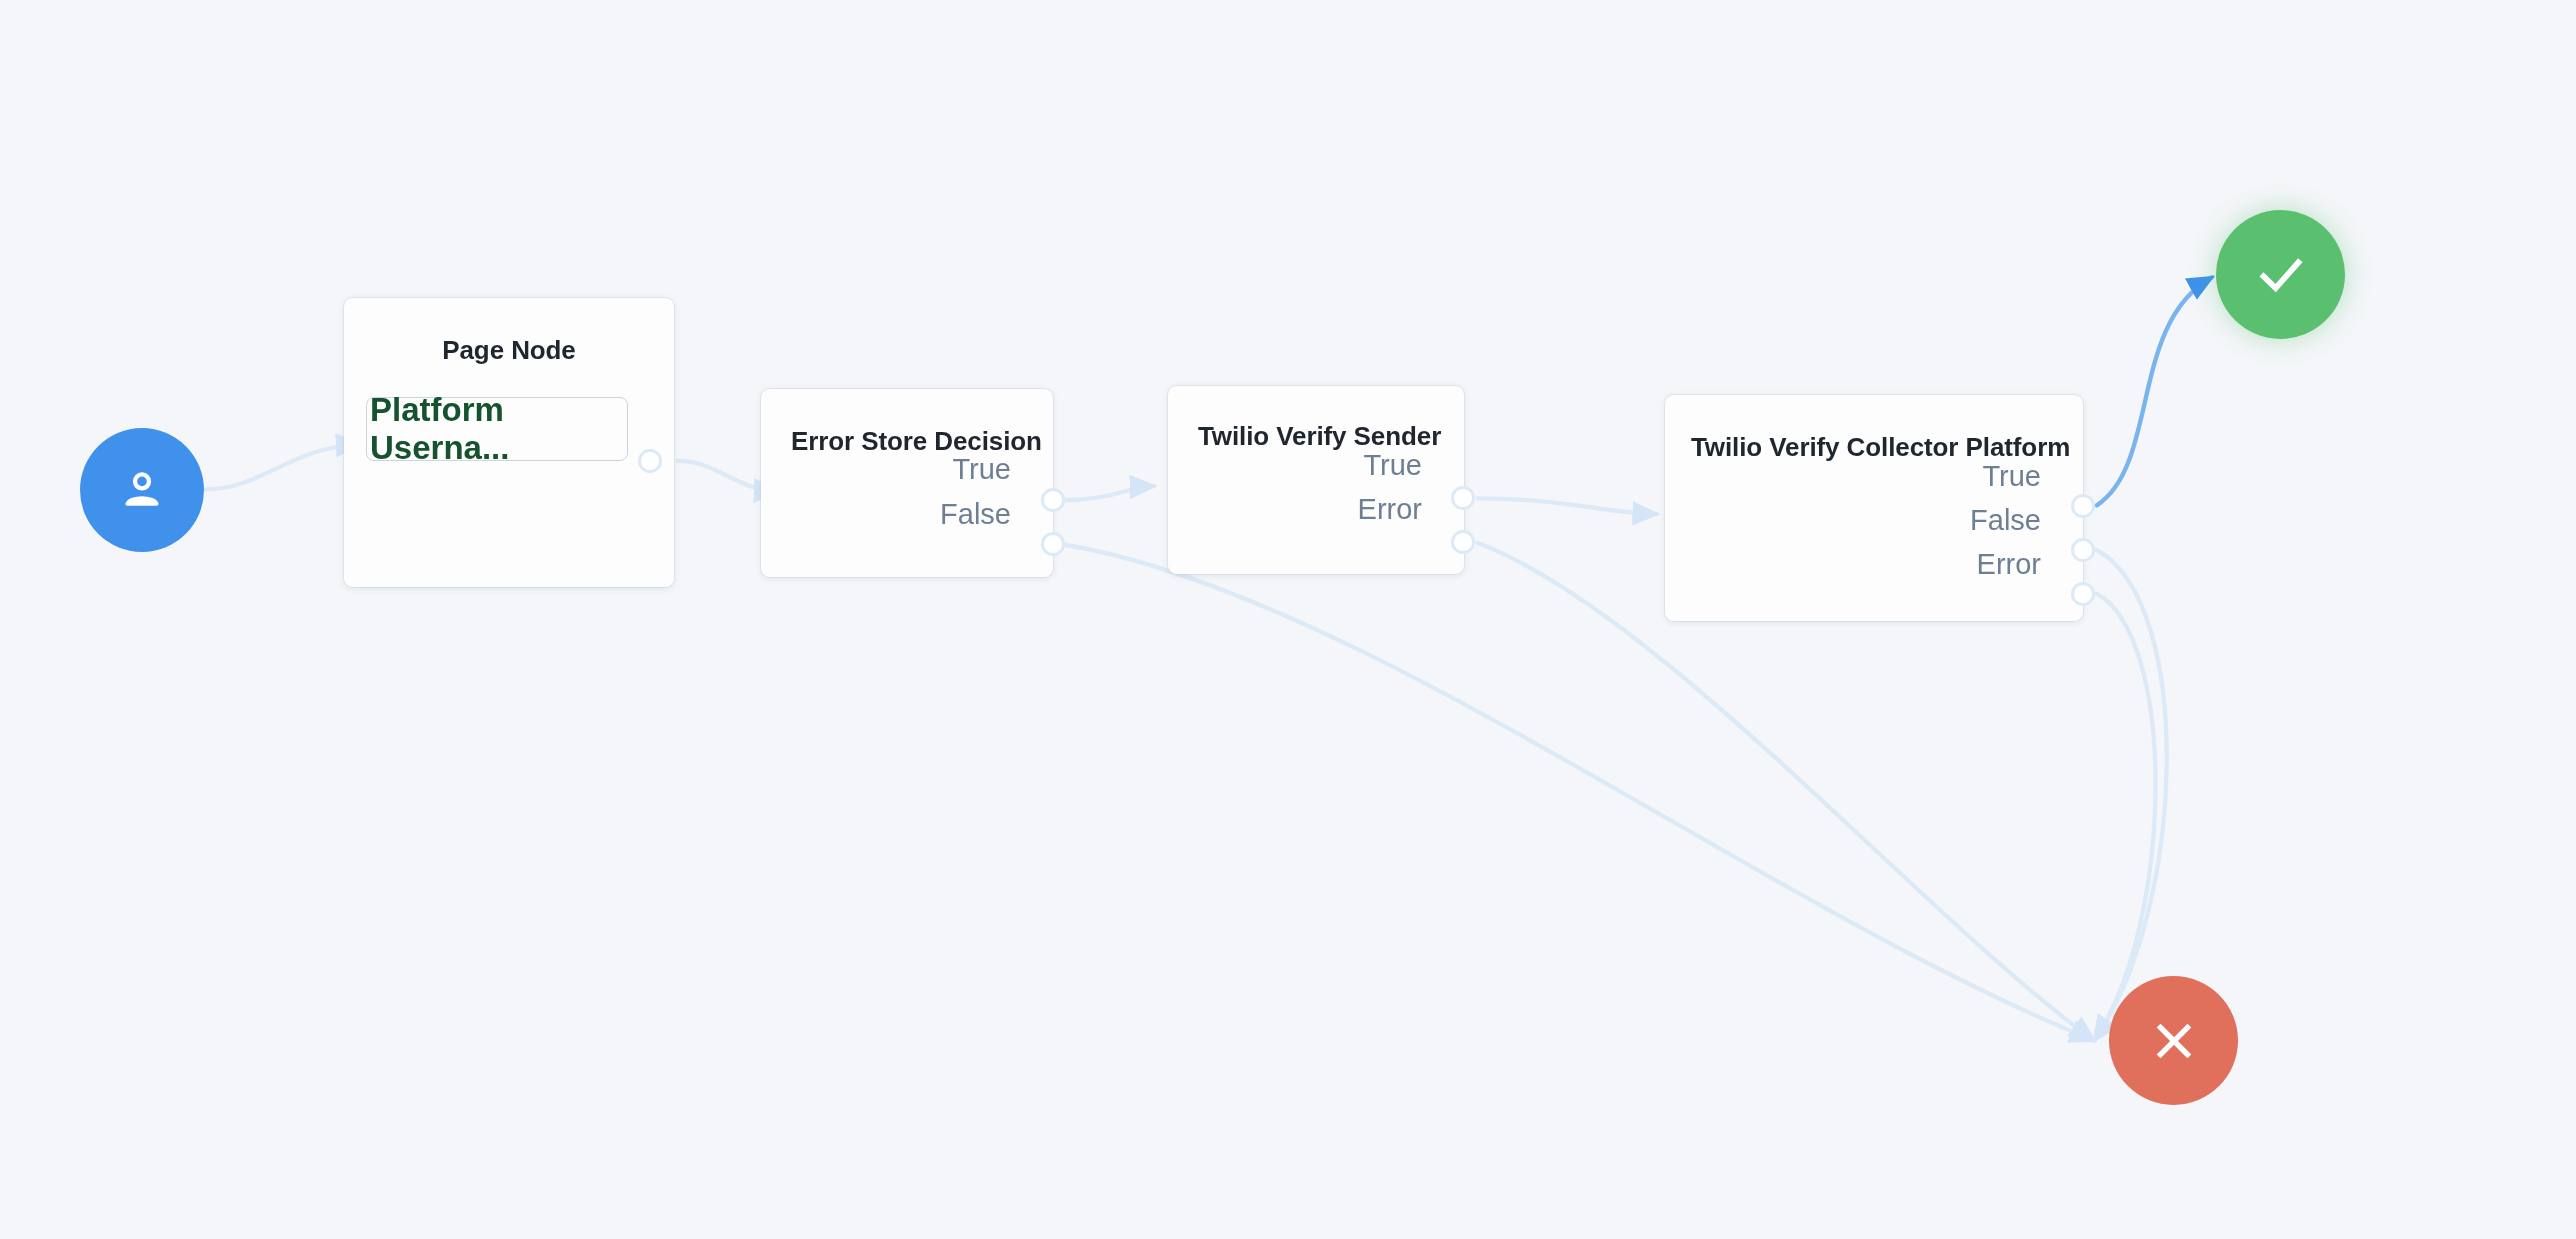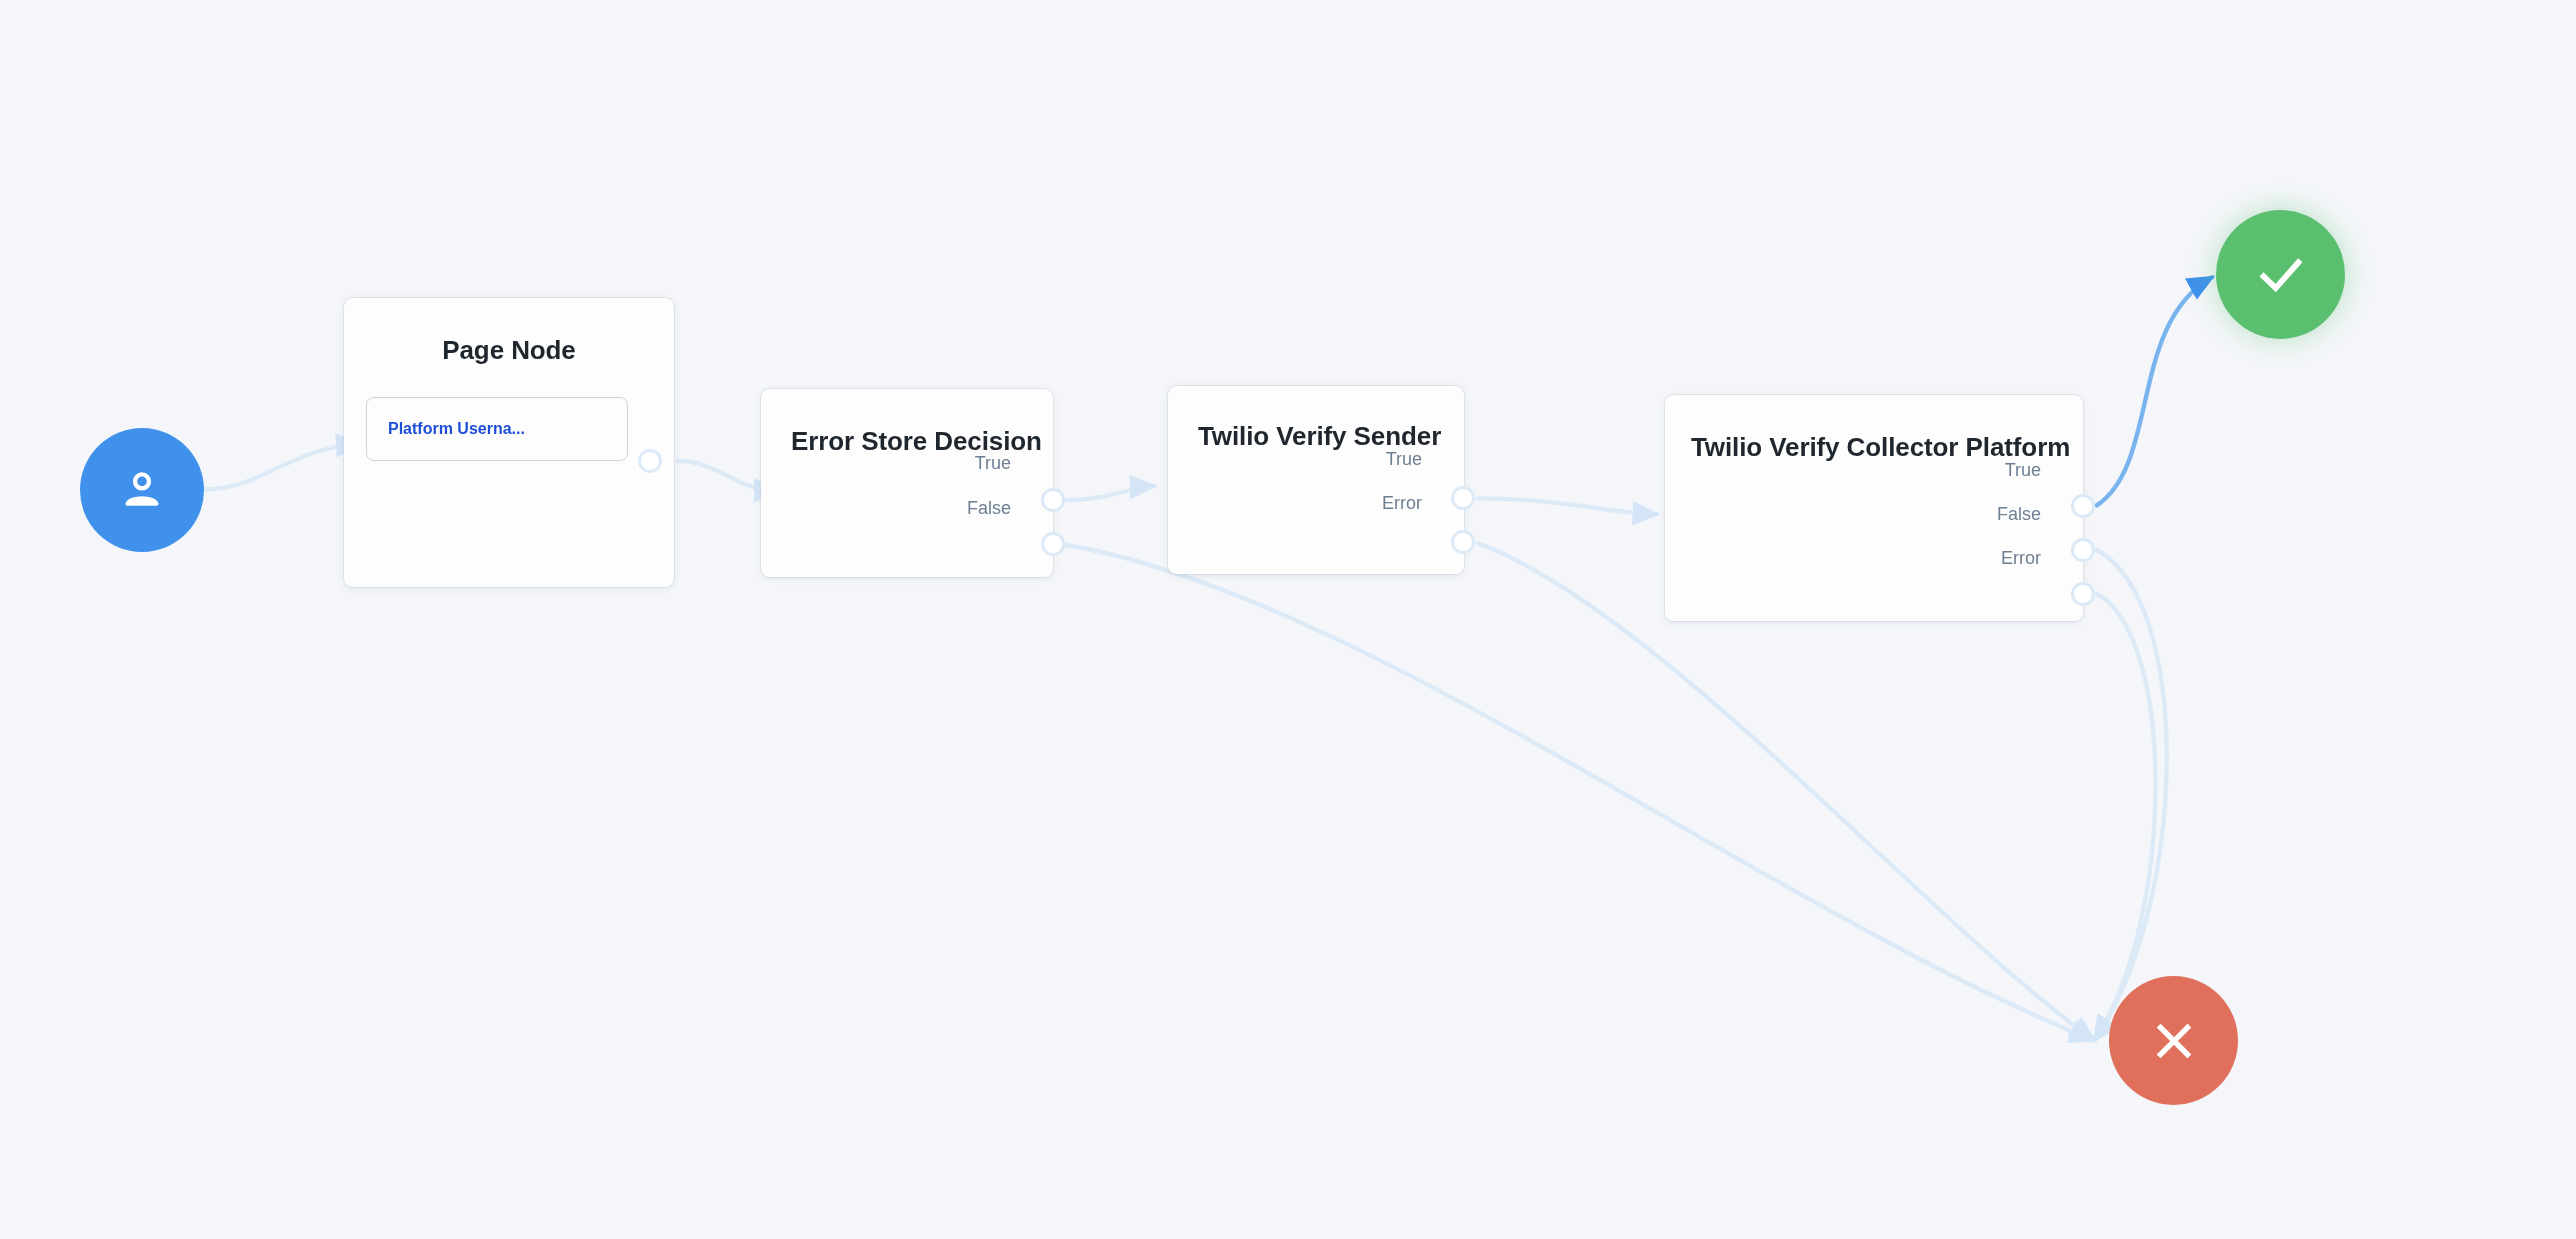--- a/index.html
+++ b/index.html
@@ -65,32 +65,32 @@
     color: #1f262e;
     letter-spacing: -0.1px;
   }
   .node-title.center { text-align: center; }
   .node-title.left { text-align: left; }
 
   .field-box {
     border: 1.3px solid #ccd4de;
     border-radius: 7.9px;
     background: #fdfdfe;
-    font-size: 16px;
+    font-size: 33px;
     font-weight: bold;
-    color: #1d4ed8;
+    color: #14532d;
     display: flex;
     align-items: center;
     box-sizing: border-box;
-    padding-left: 21px;
+    padding-left: 3px;
   }
 
   .out-label {
     position: absolute;
-    font-size: 18px;
+    font-size: 29px;
     color: #6e7f93;
     text-align: right;
     white-space: nowrap;
   }
 
   
   .port {
     position: absolute;
     width: 23.6px;
     height: 23.6px;

